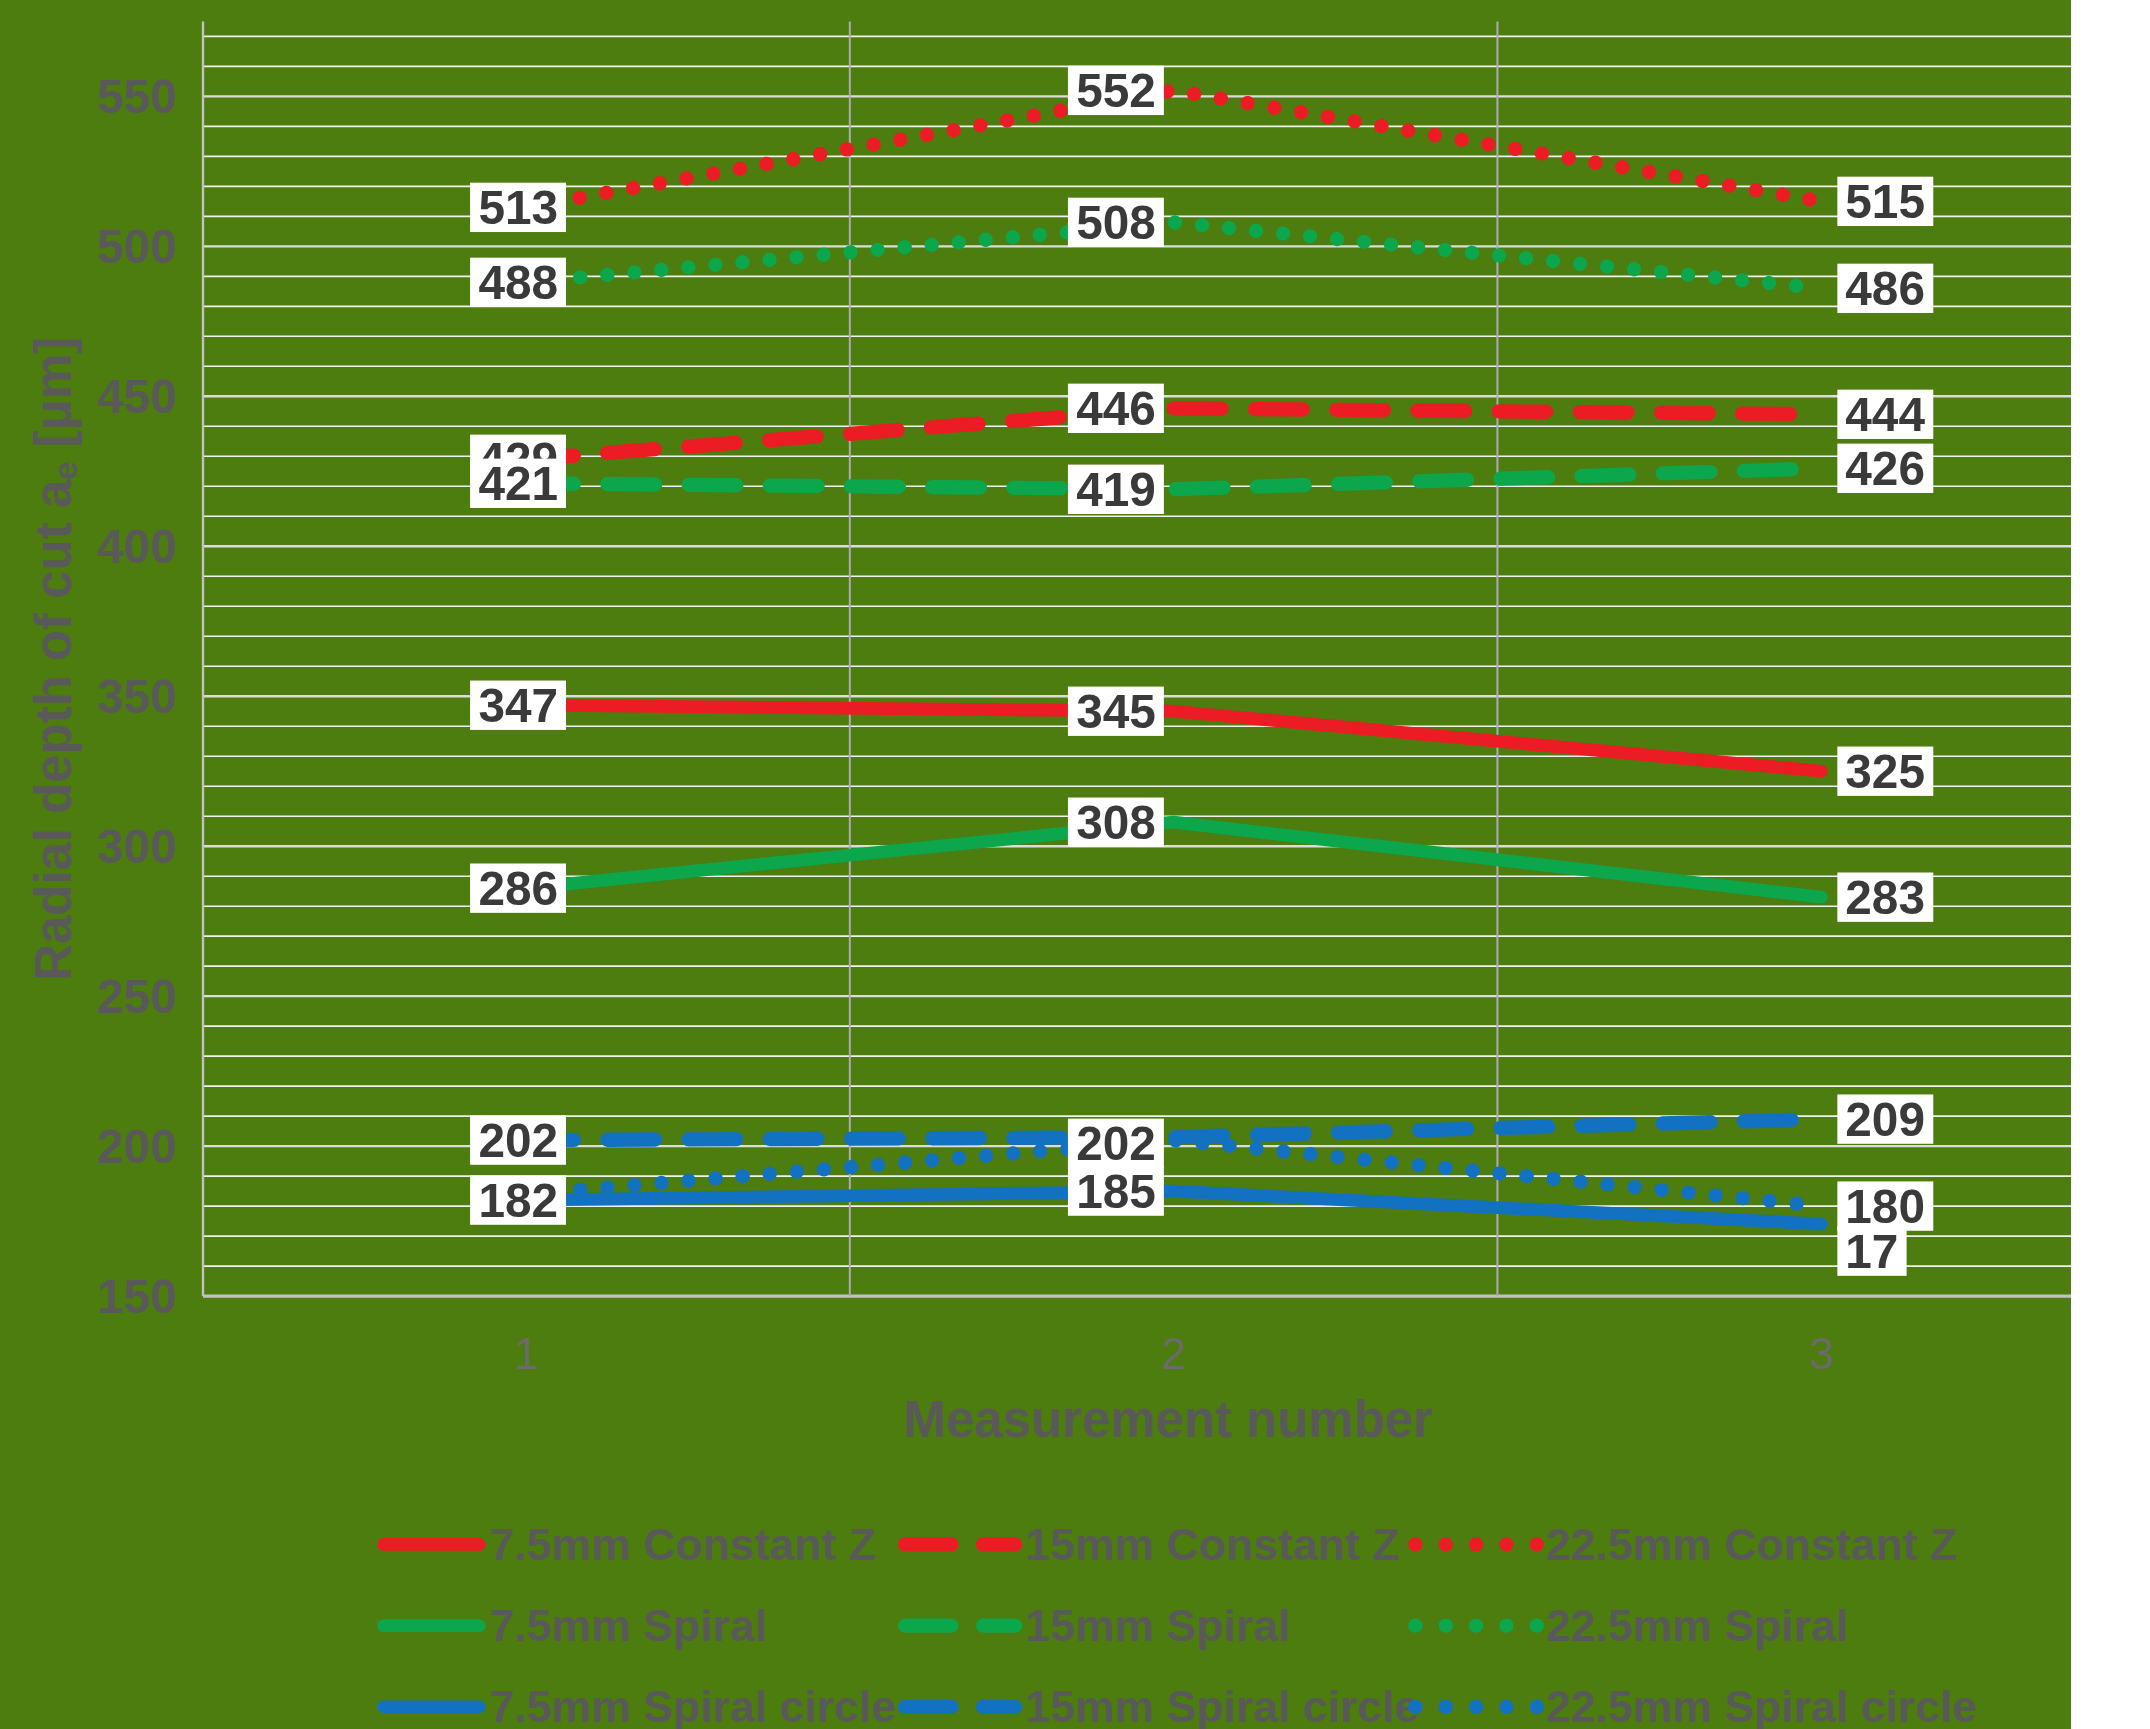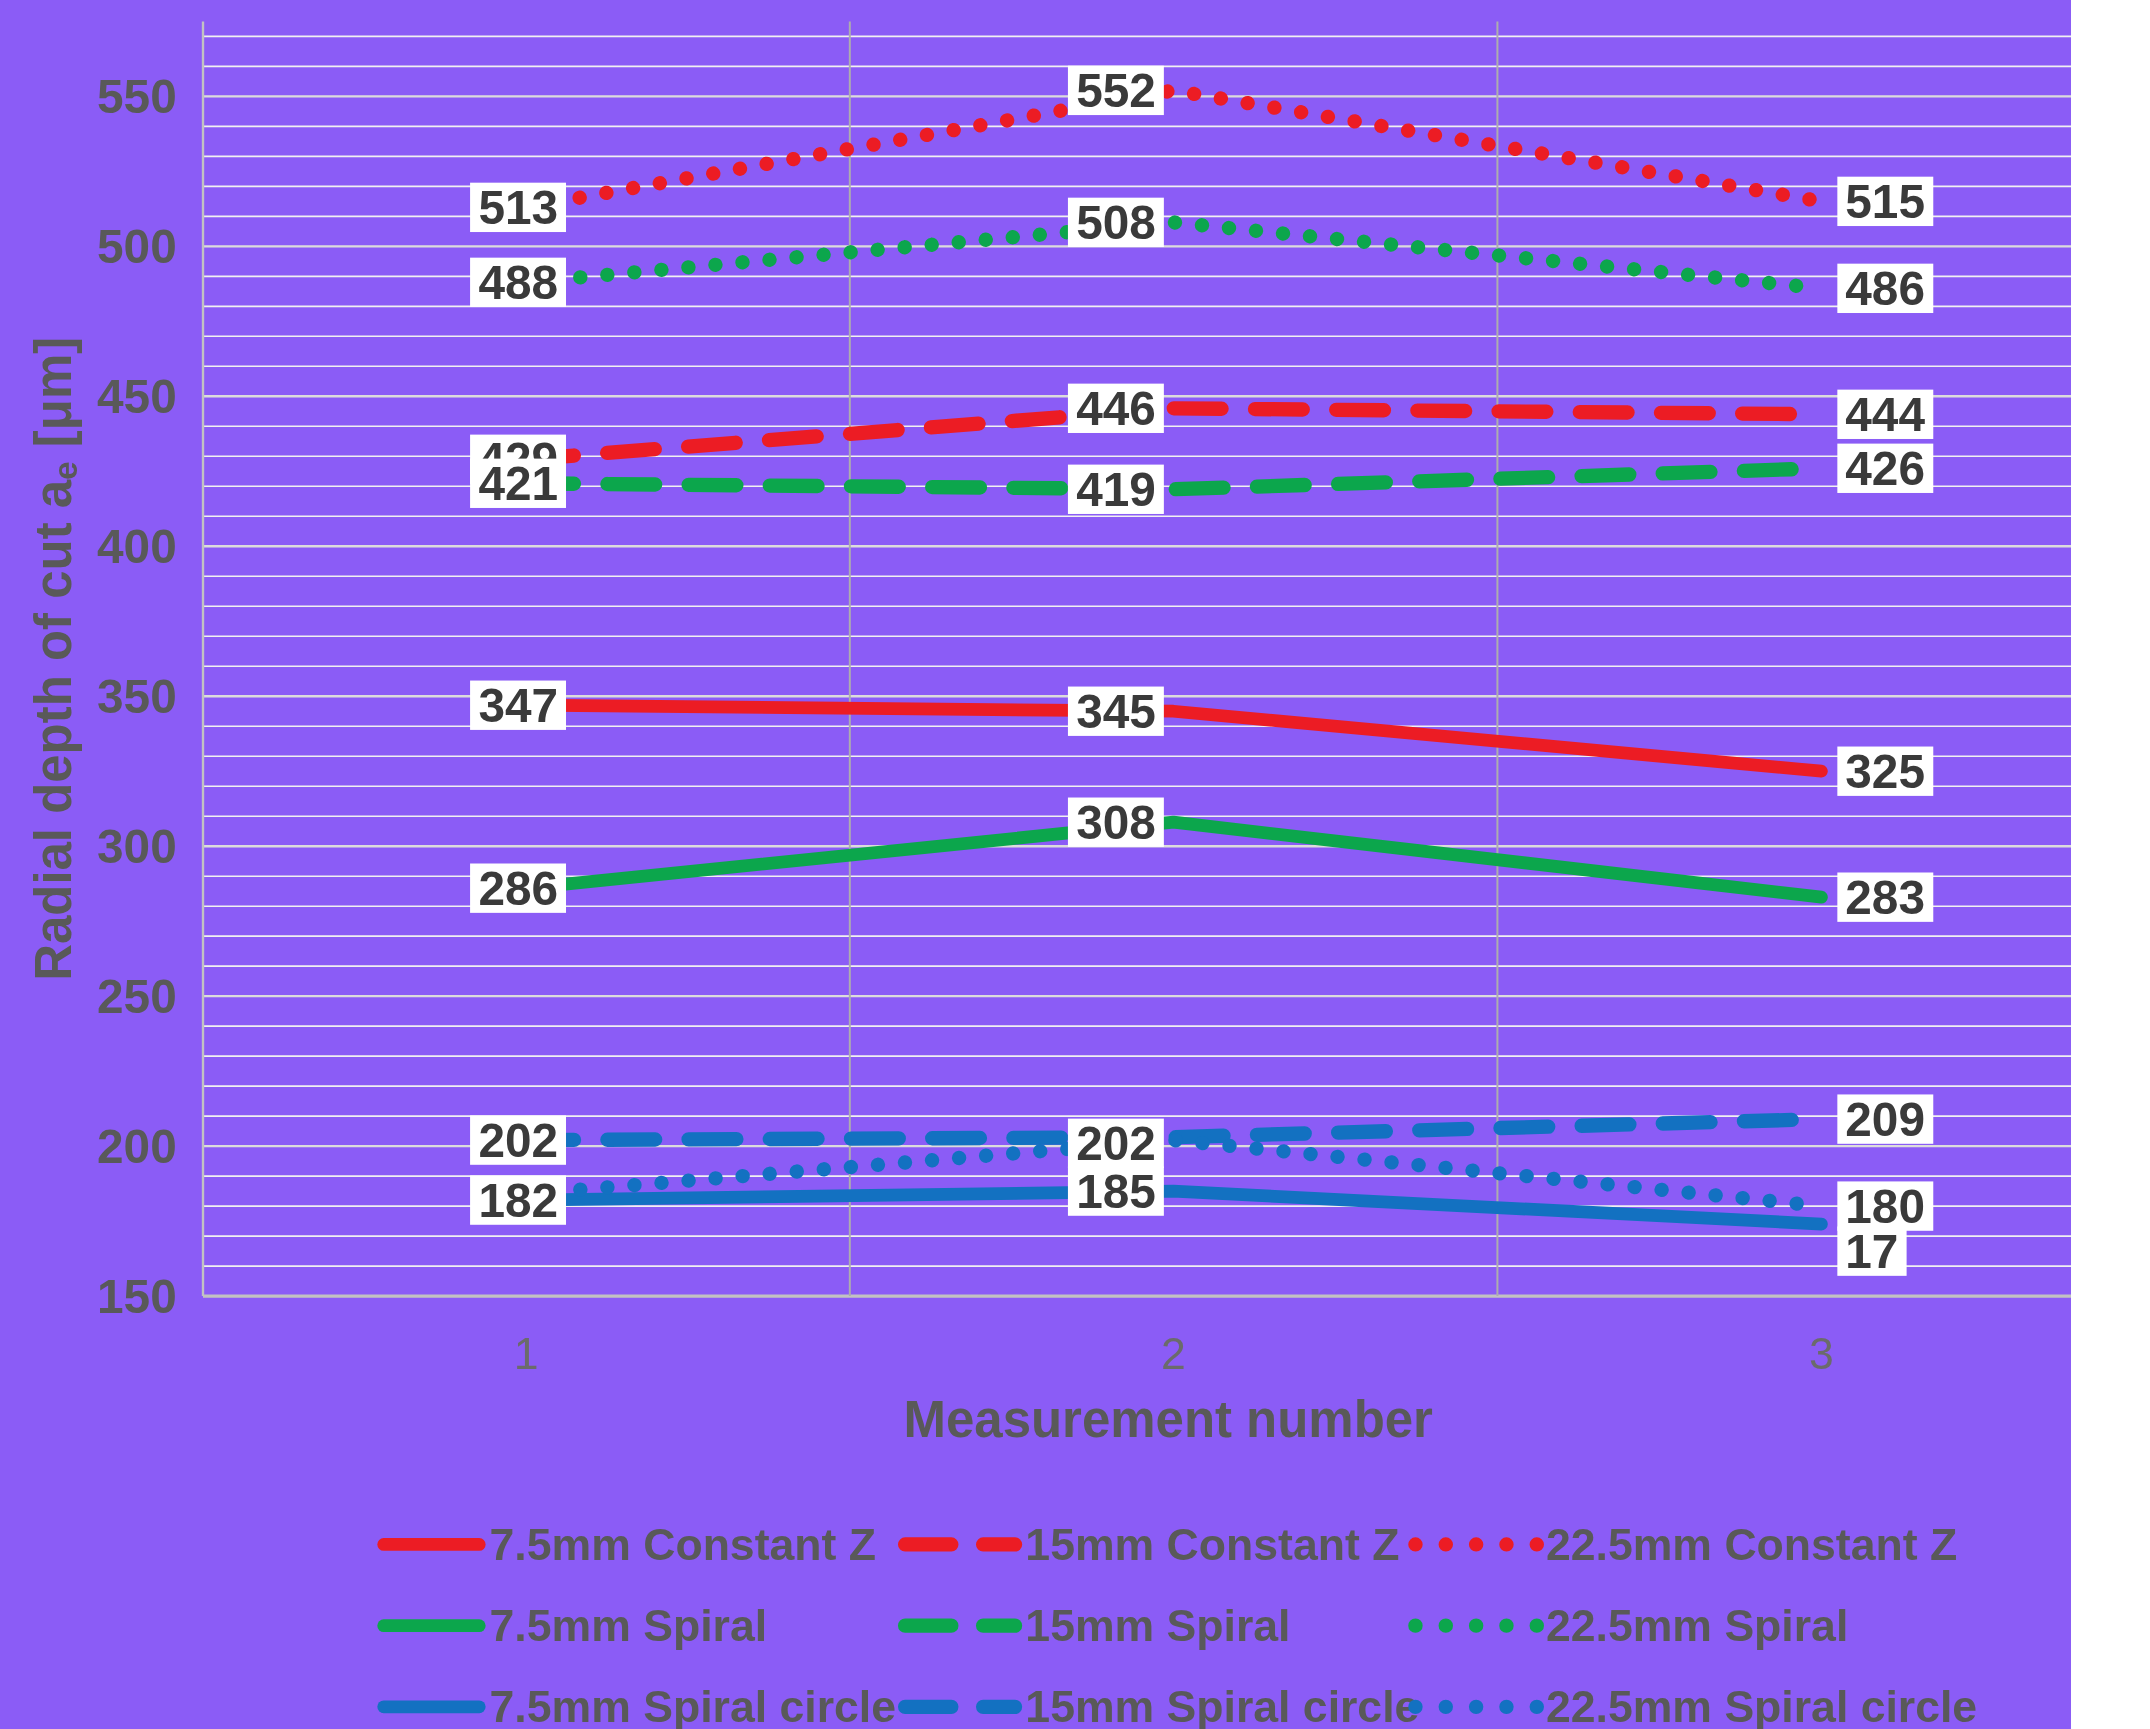--- a/index.html
+++ b/index.html
@@ -1,16 +1,16 @@
 <!DOCTYPE html>
 <html style="font-size:12.7px"><head>
 <meta charset="utf-8">
 <style>
   html,body{margin:0;padding:0;background:#ffffff;}
-  .stage{position:relative;width:2071px;height:1730px;background:#8b5cf6;overflow:hidden;
+  .stage{position:relative;width:2071px;height:1730px;background:#4d7c0f;overflow:hidden;
          font-family:"Liberation Sans","DejaVu Sans",sans-serif;}
   svg{display:block;}
 </style>
 </head>
 <body>
 
 <div class="stage">
   <svg id="chart" width="2151" height="1730" viewBox="0 0 2702 2173">
       <line x1="255" y1="1590.325" x2="2680" y2="1590.325" stroke="#F1F1F1" stroke-width="2"></line>
       <line x1="255" y1="1552.65" x2="2680" y2="1552.65" stroke="#F1F1F1" stroke-width="2"></line>

